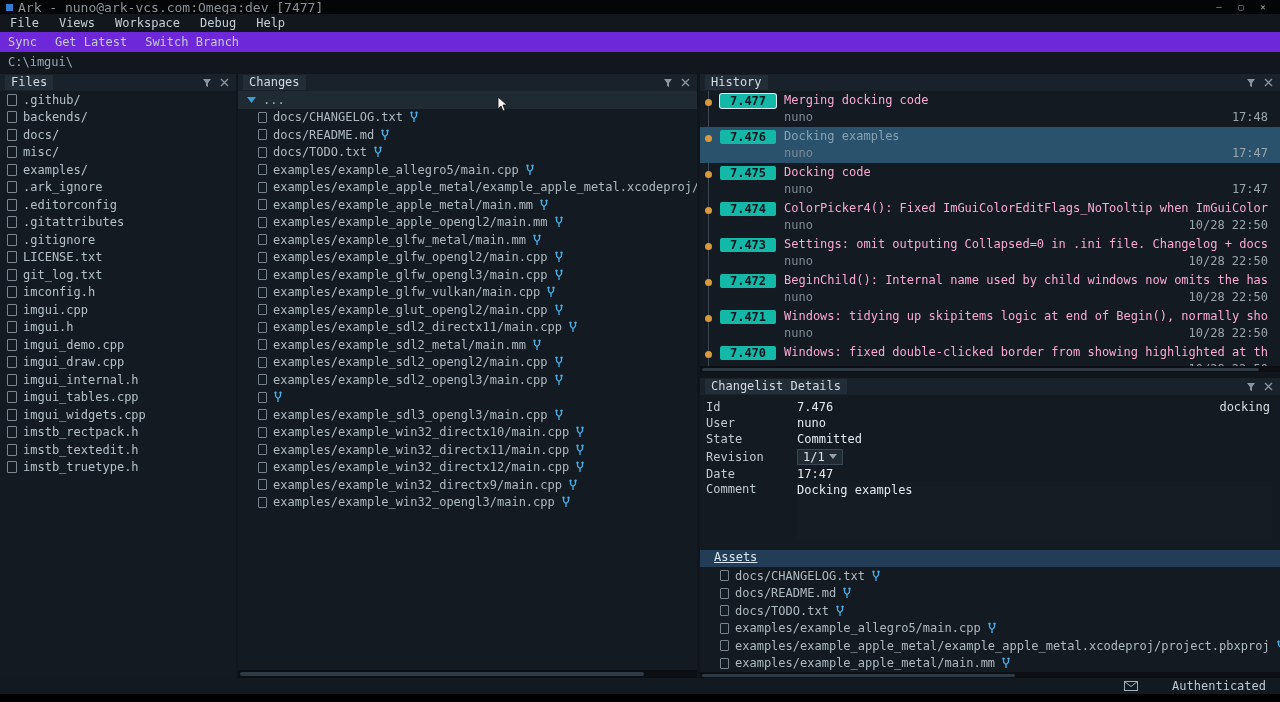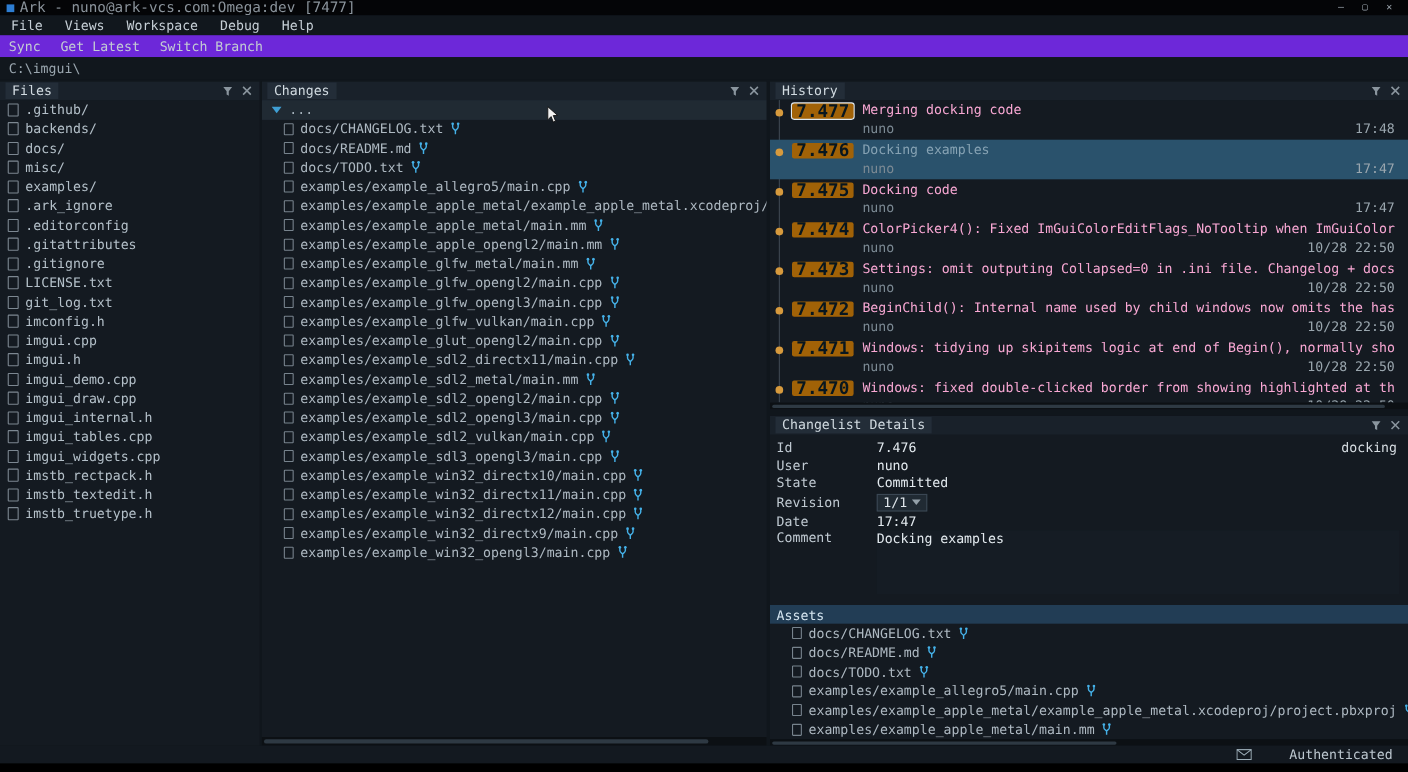--- a/index.html
+++ b/index.html
@@ -52,21 +52,21 @@
 
   
   .history-panel { left:700px; top:74px; width:580px; height:298px; }
   .hlist { position:absolute; top:17px; left:0; right:0; bottom:6px; overflow:hidden; }
   .tline { position:absolute; left:8px; top:0; bottom:0; width:1px; background:#3d4852; }
   .hrow { position:relative; height:36px; }
   .hrow.selected { background:#2a526c; }
   .dot { position:absolute; left:5px; top:8px; width:7px; height:7px; border-radius:50%;
     background:#d79a3d; }
   .badge { position:absolute; left:20px; top:3px; width:56px; height:14px; line-height:14px;
-    text-align:center; background:#a16207; color:#07161f; font-weight:bold; font-size:16px;
+    text-align:center; background:#14b8a6; color:#07161f; font-weight:bold; font-size:12px;
     border-radius:2px; }
   .hrow.tip .badge { box-shadow:0 0 0 1px #dfe9f0; }
   .htitle { position:absolute; left:84px; top:2px; right:2px; color:#f9a8d4;
     white-space:nowrap; overflow:hidden; }
   .hrow.selected .htitle { color:#87a3b4; }
   .hauthor { position:absolute; left:84px; top:19px; color:#7c8a94; }
   .htime { position:absolute; right:12px; top:19px; color:#9aa6ae; }
 
   
   .details-panel { left:700px; top:378px; width:580px; height:172px; }
@@ -77,22 +77,22 @@
   .dbranch { position:absolute; right:10px; color:#d8dee3; }
   .revbox { display:flex; align-items:center; gap:4px; background:#202a33; border:1px solid #3a4653;
     padding:0 5px; height:16px; color:#dfe6eb; }
   .revbox .arr { width:0; height:0; border-left:4px solid transparent; border-right:4px solid transparent;
     border-top:5px solid #93a0a9; }
   .commentrow { align-items:flex-start; height:auto; }
   .commentbox { background:#151c24; min-height:58px; flex:1; margin-right:8px; padding:1px 0 0 0; }
 
   
   .assets-panel { left:700px; top:550px; width:580px; height:128px; }
-  .assetsbar { height:17px; background:#223d55; color:#d5e5f0; display:flex; align-items:flex-end;
-    padding-left:6px; }
+  .assetsbar { height:17px; background:#223d55; color:#d5e5f0; display:flex; align-items:flex-start;
+    padding-left:14px;text-decoration:underline; }
   .assets-panel .crow { padding-left:20px; }
 
   
   .hscroll { position:absolute; left:0; right:0; bottom:0; background:#0c1014; }
   .hscroll .thumb { background:#2e3943; border-radius:2px; margin:2px 0 0 2px; }
   .sc-changes { height:8px; } .sc-changes .thumb { height:4px; width:88%; }
   .sc-history { height:6px; } .sc-history .thumb { height:3px; width:96%; }
   .sc-assets { height:6px; } .sc-assets .thumb { height:3px; width:54%; }
 
   
@@ -440,21 +440,20 @@
           <span class="clabel">examples/example_sdl2_opengl3/main.cpp</span>
           <svg class="fork" width="10" height="12" viewBox="0 0 10 12">
             <path d="M2.5 2v2.5c0 1.6 1.4 2 2.5 3M7.5 2v2.5c0 1.6-1.4 2-2.5 3M5 7.5V11" stroke="#45b1e8" stroke-width="1.3" fill="none"></path>
             <circle cx="2.5" cy="1.6" r="1.2" fill="#45b1e8"></circle>
             <circle cx="7.5" cy="1.6" r="1.2" fill="#45b1e8"></circle>
           </svg>
         </div>
 
         <div class="crow">
           <span class="cicon"></span>
-          <span class="clabel">examples/example_sdl2_vulkan/main.cpp</span>
           <svg class="fork" width="10" height="12" viewBox="0 0 10 12">
             <path d="M2.5 2v2.5c0 1.6 1.4 2 2.5 3M7.5 2v2.5c0 1.6-1.4 2-2.5 3M5 7.5V11" stroke="#45b1e8" stroke-width="1.3" fill="none"></path>
             <circle cx="2.5" cy="1.6" r="1.2" fill="#45b1e8"></circle>
             <circle cx="7.5" cy="1.6" r="1.2" fill="#45b1e8"></circle>
           </svg>
         </div>
 
         <div class="crow">
           <span class="cicon"></span>
           <span class="clabel">examples/example_sdl3_opengl3/main.cpp</span>

